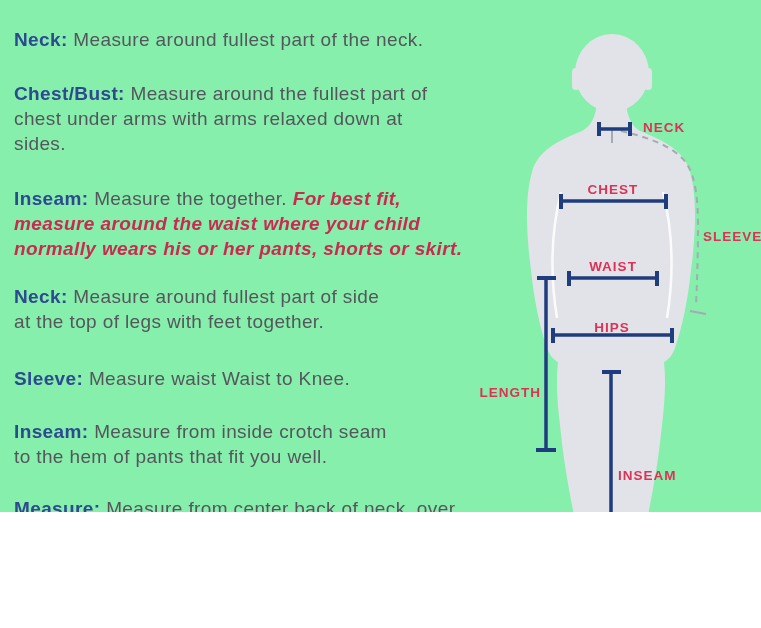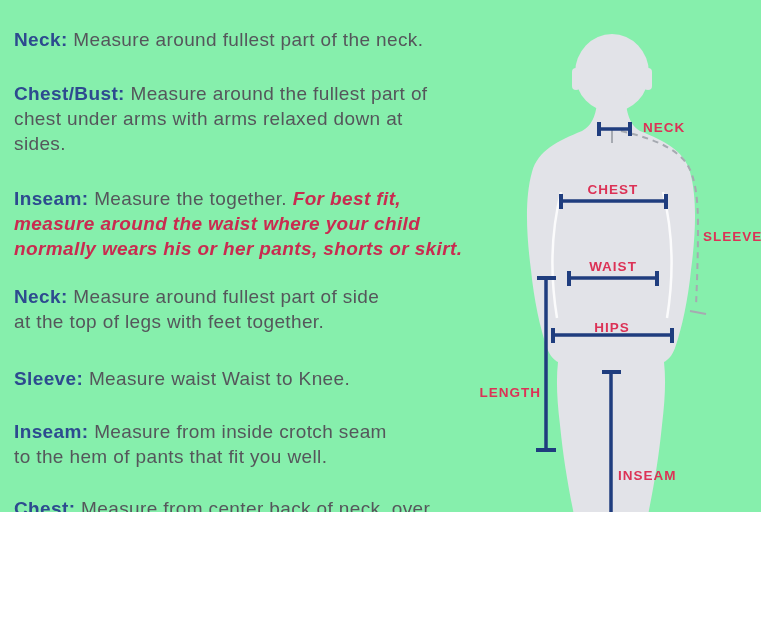--- a/index.html
+++ b/index.html
@@ -64,21 +64,21 @@
       <span class="body">Measure waist Waist to Knee.</span>
     </div>
 
     <div class="para" style="top:419px">
       <span class="term">Inseam:</span>
       <span class="body">Measure from inside crotch seam
 to the hem of pants that fit you well.</span>
     </div>
 
     <div class="para" style="top:496px">
-      <span class="term">Chest:</span>
+      <span class="term">Measure:</span>
       <span class="body">Measure from center back of neck, over
 point  of shoulder, and down outside of arm past
 elbow to wrist with arm relaxed at side.</span>
     </div>
 
   </div>
 
   <svg class="fig" viewBox="430 0 331 628" aria-hidden="true">
 
     <ellipse cx="612" cy="73" rx="37" ry="39" fill="#e2e3e8"></ellipse>

